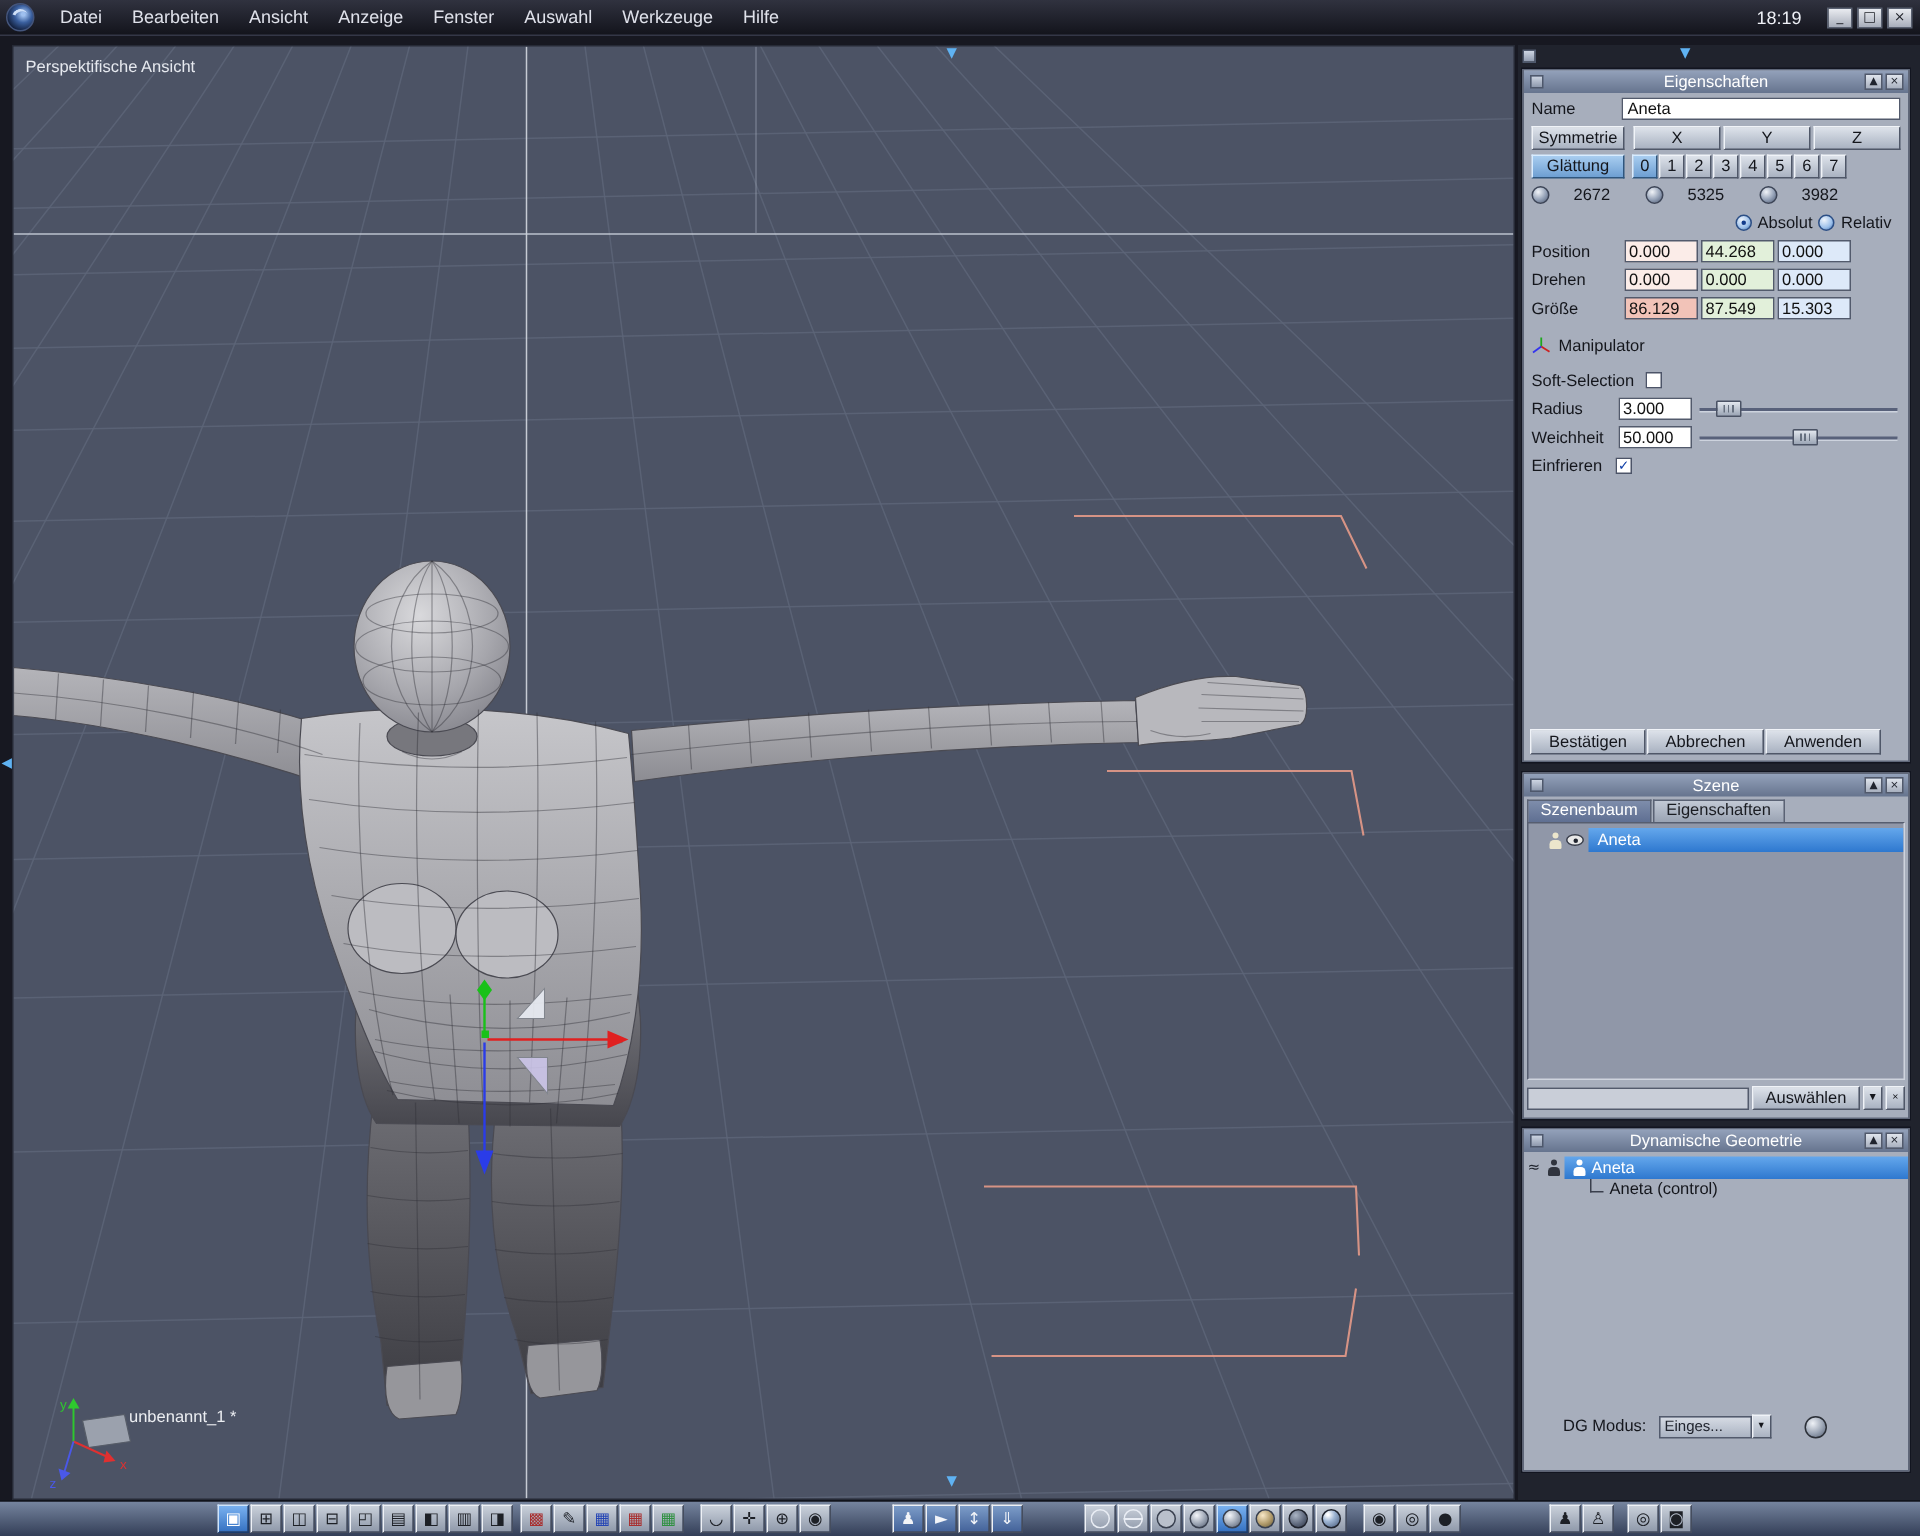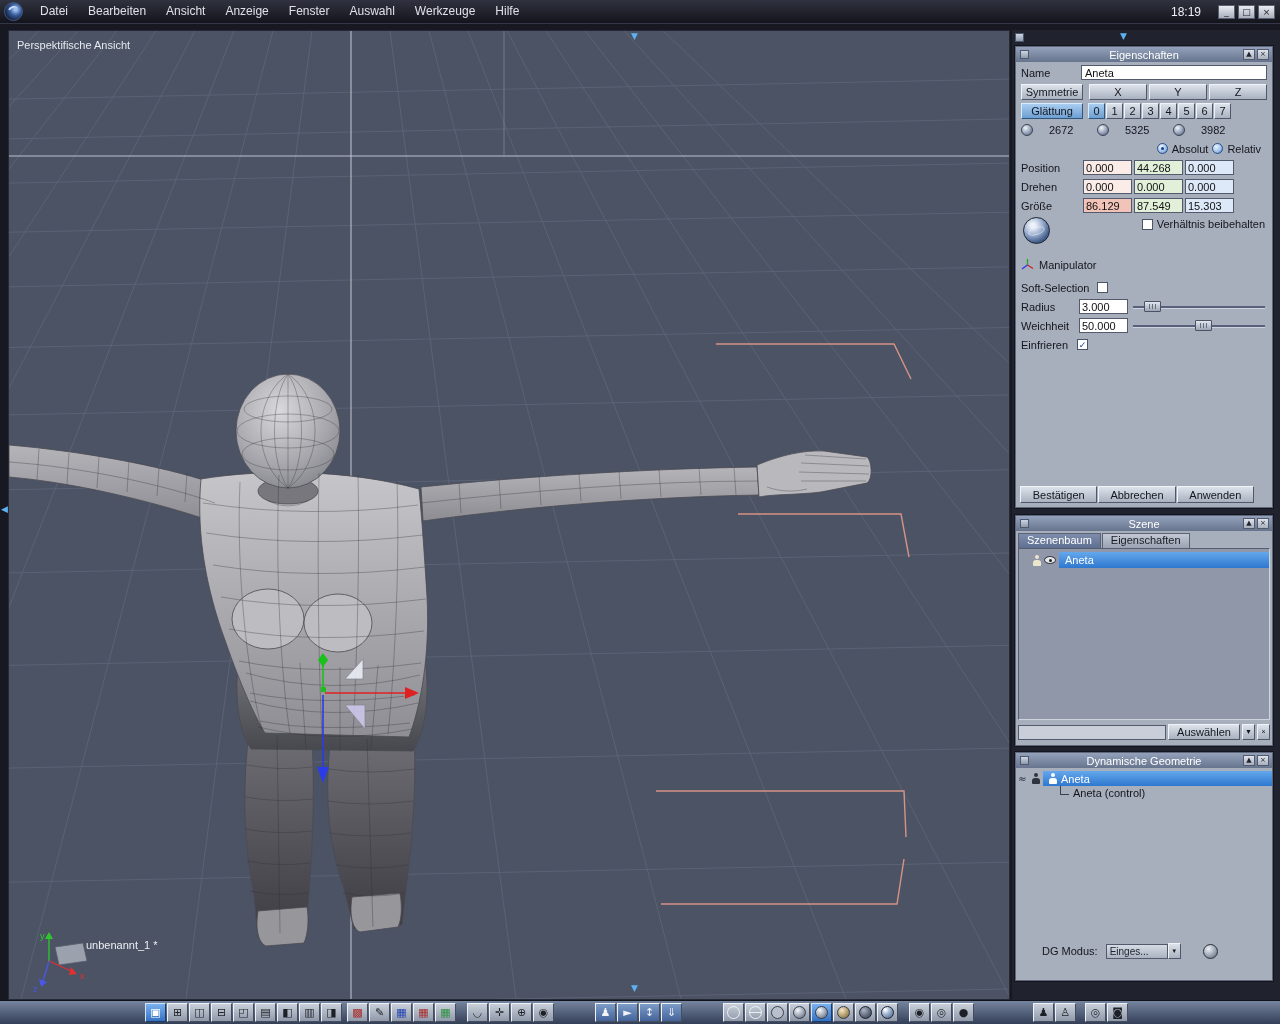--- a/index.html
+++ b/index.html
@@ -405,27 +405,20 @@
       <input class="vfield fy" value="0.000" style="">
       <input class="vfield fz" value="0.000" style="">
     </div>
     <div class="prow">
       <span class="plabel">Größe</span>
       <input class="vfield fxhot" value="86.129" style="">
       <input class="vfield fy" value="87.549" style="">
       <input class="vfield fz" value="15.303" style="">
     </div>
 
-    <div class="tallrow">
-      <div class="sphere-big"></div>
-      <div class="keep-row">
-        <span class="cb"></span>
-        <span>Verhältnis beibehalten</span>
-      </div>
-    </div>
 
     <div class="prow" style="margin-top:8px">
       <svg width="13" height="13" style="margin-right:5px">
         <line x1="6.5" y1="7" x2="6.5" y2="1" stroke="#1ea81e" stroke-width="1.2"></line>
         <line x1="6.5" y1="7" x2="12" y2="10.5" stroke="#c22" stroke-width="1.2"></line>
         <line x1="6.5" y1="7" x2="1" y2="11" stroke="#33e" stroke-width="1.2"></line>
       </svg>
       <span>Manipulator</span>
     </div>
 

